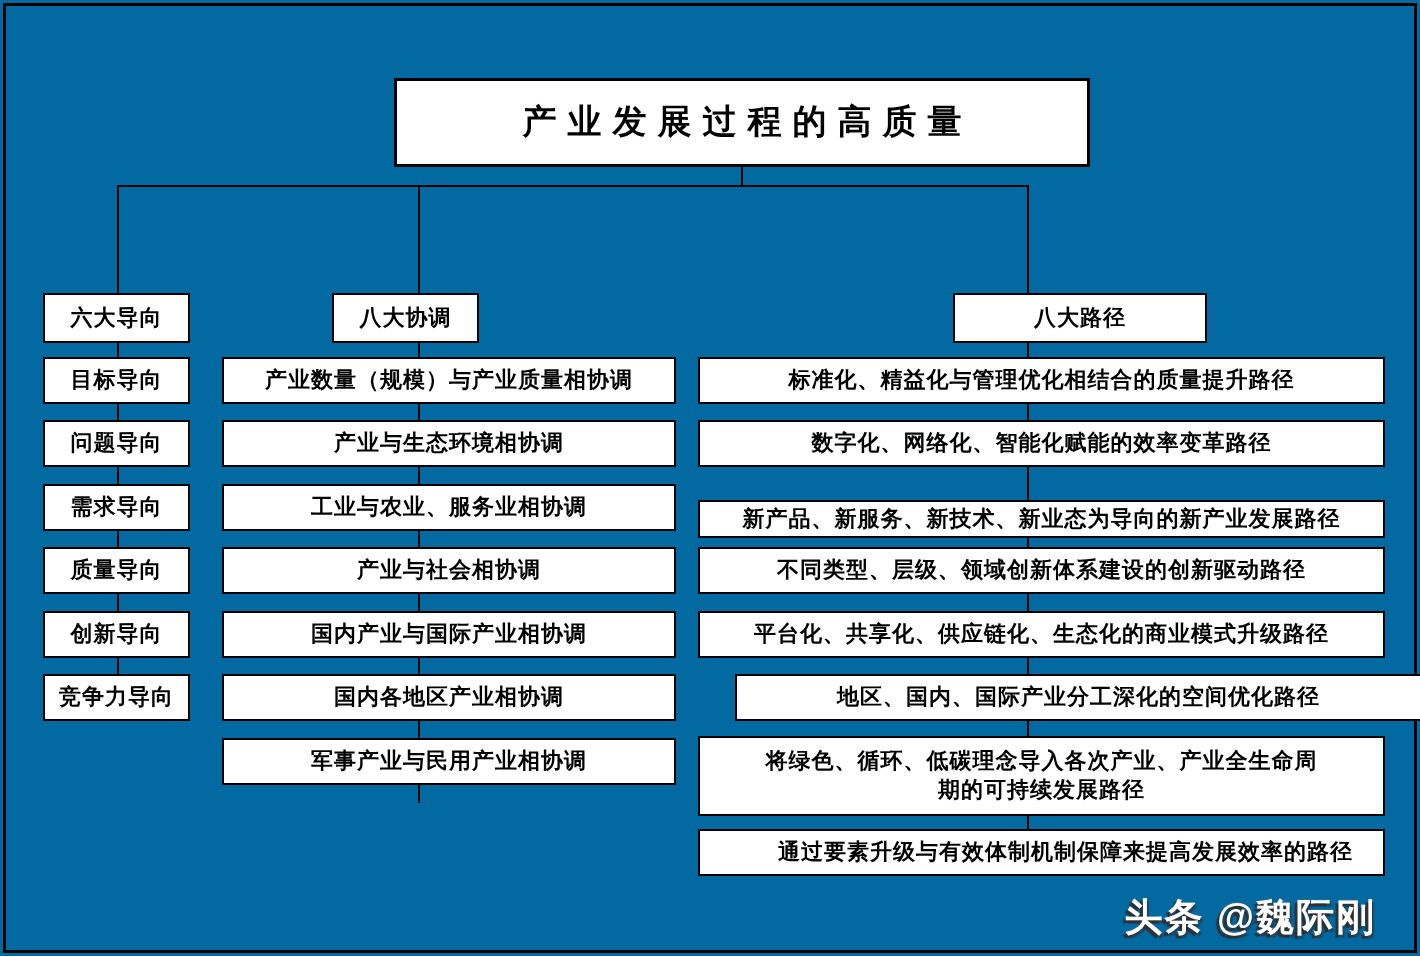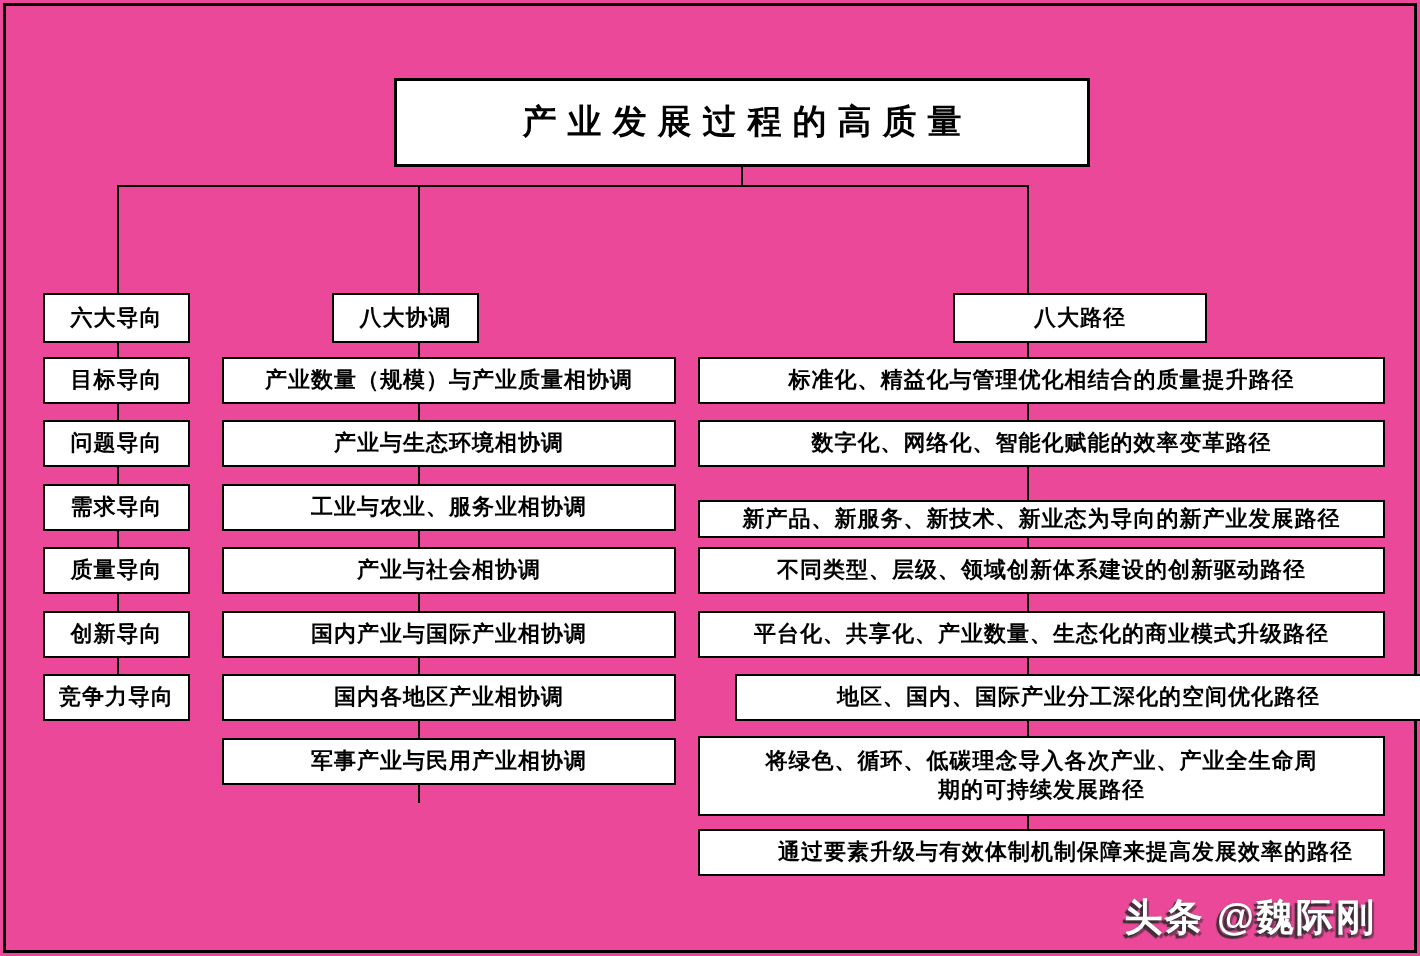--- a/index.html
+++ b/index.html
@@ -1,20 +1,20 @@
 <!DOCTYPE html>
 <html><head>
 <meta charset="utf-8">
 <style>
   html, body { margin: 0; padding: 0; background: #ffffff; }
   #stage {
     position: relative;
     width: 1420px;
     height: 956px;
-    background: #ec4899;
+    background: #0369a1;
     font-family: "Liberation Serif", "DejaVu Serif", serif;
     color: #000;
     overflow: hidden;
   }
   #frame {
     position: absolute;
     left: 3px; top: 3px;
     width: 1408px; height: 944px;
     border: 3px solid #000;
   }
@@ -97,20 +97,20 @@
   <div class="box" style="left:222px; top:484px; width:454px; height:47px;">工业与农业、服务业相协调</div>
   <div class="box" style="left:222px; top:547px; width:454px; height:47px;">产业与社会相协调</div>
   <div class="box" style="left:222px; top:611px; width:454px; height:47px;font-family:Liberation Serif, serif;">国内产业与国际产业相协调</div>
   <div class="box" style="left:222px; top:674px; width:454px; height:47px;">国内各地区产业相协调</div>
   <div class="box" style="left:222px; top:738px; width:454px; height:47px;">军事产业与民用产业相协调</div>
 
   <div class="box" style="left:698px; top:357px; width:687px; height:47px;">标准化、精益化与管理优化相结合的质量提升路径</div>
   <div class="box" style="left:698px; top:420px; width:687px; height:47px;">数字化、网络化、智能化赋能的效率变革路径</div>
   <div class="box" style="left:698px; top:500px; width:687px; height:38px;">新产品、新服务、新技术、新业态为导向的新产业发展路径</div>
   <div class="box" style="left:698px; top:547px; width:687px; height:47px;">不同类型、层级、领域创新体系建设的创新驱动路径</div>
-  <div class="box" style="left:698px; top:611px; width:687px; height:47px;">平台化、共享化、产业数量、生态化的商业模式升级路径</div>
+  <div class="box" style="left:698px; top:611px; width:687px; height:47px;">平台化、共享化、供应链化、生态化的商业模式升级路径</div>
   <div class="box" style="left:698px; top:674px; width:687px; height:47px;margin-left:37px;">地区、国内、国际产业分工深化的空间优化路径</div>
   <div class="box" style="left:698px; top:736px; width:687px; height:80px; padding:0 60px;">将绿色、循环、低碳理念导入各次产业、产业全生命周期的可持续发展路径</div>
   <div class="box" style="left:698px; top:829px; width:687px; height:47px;padding-left:48px;">通过要素升级与有效体制机制保障来提高发展效率的路径</div>
 
   <div id="watermark">头条 @魏际刚</div>
 
 </div>
 
 </body></html>

